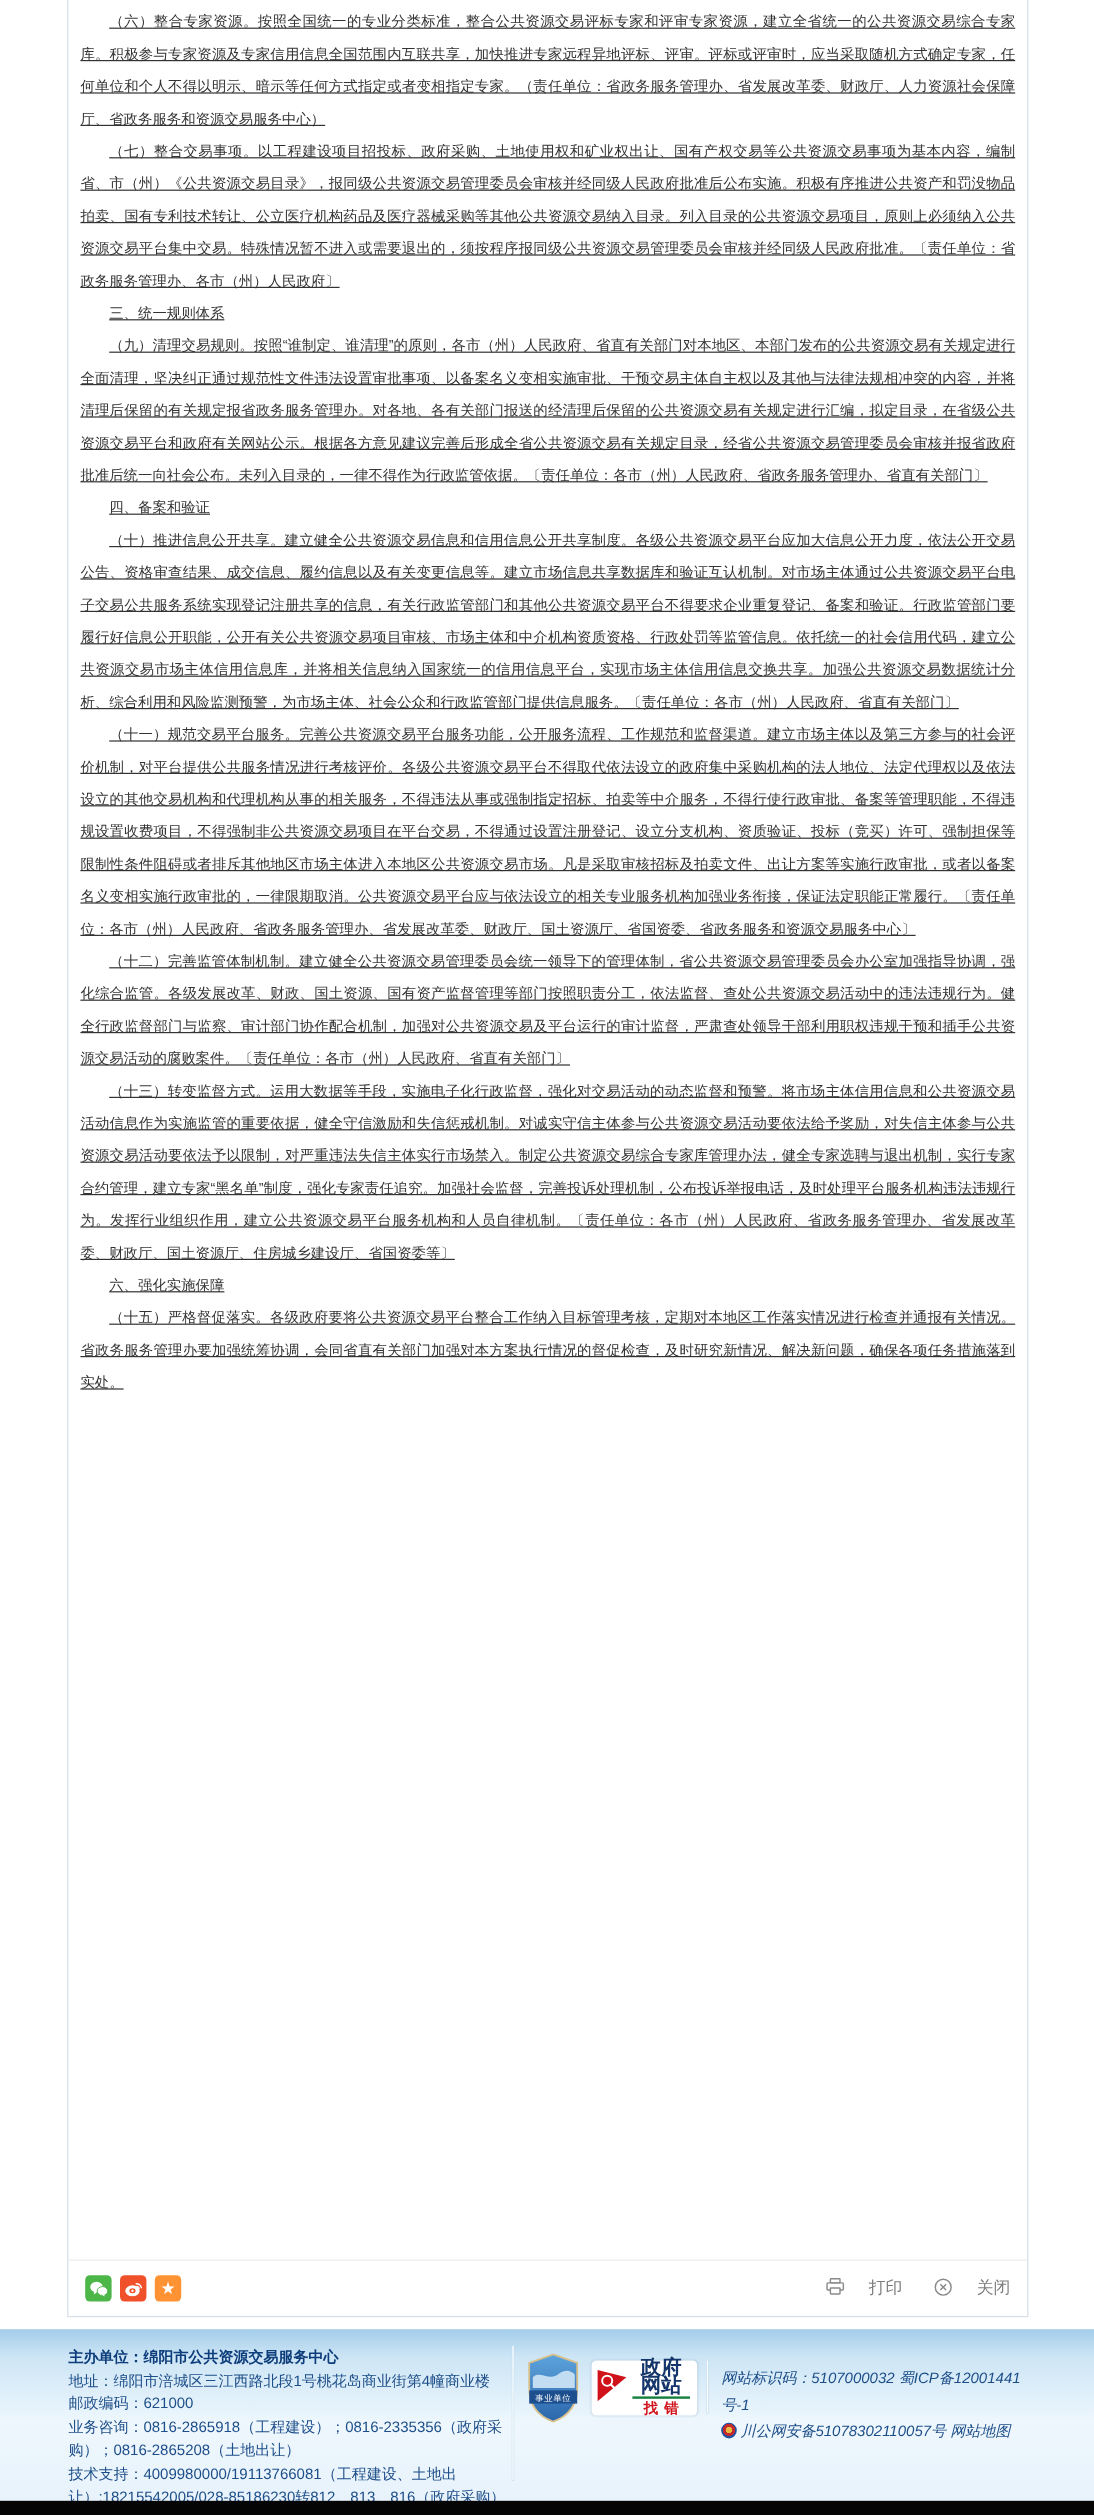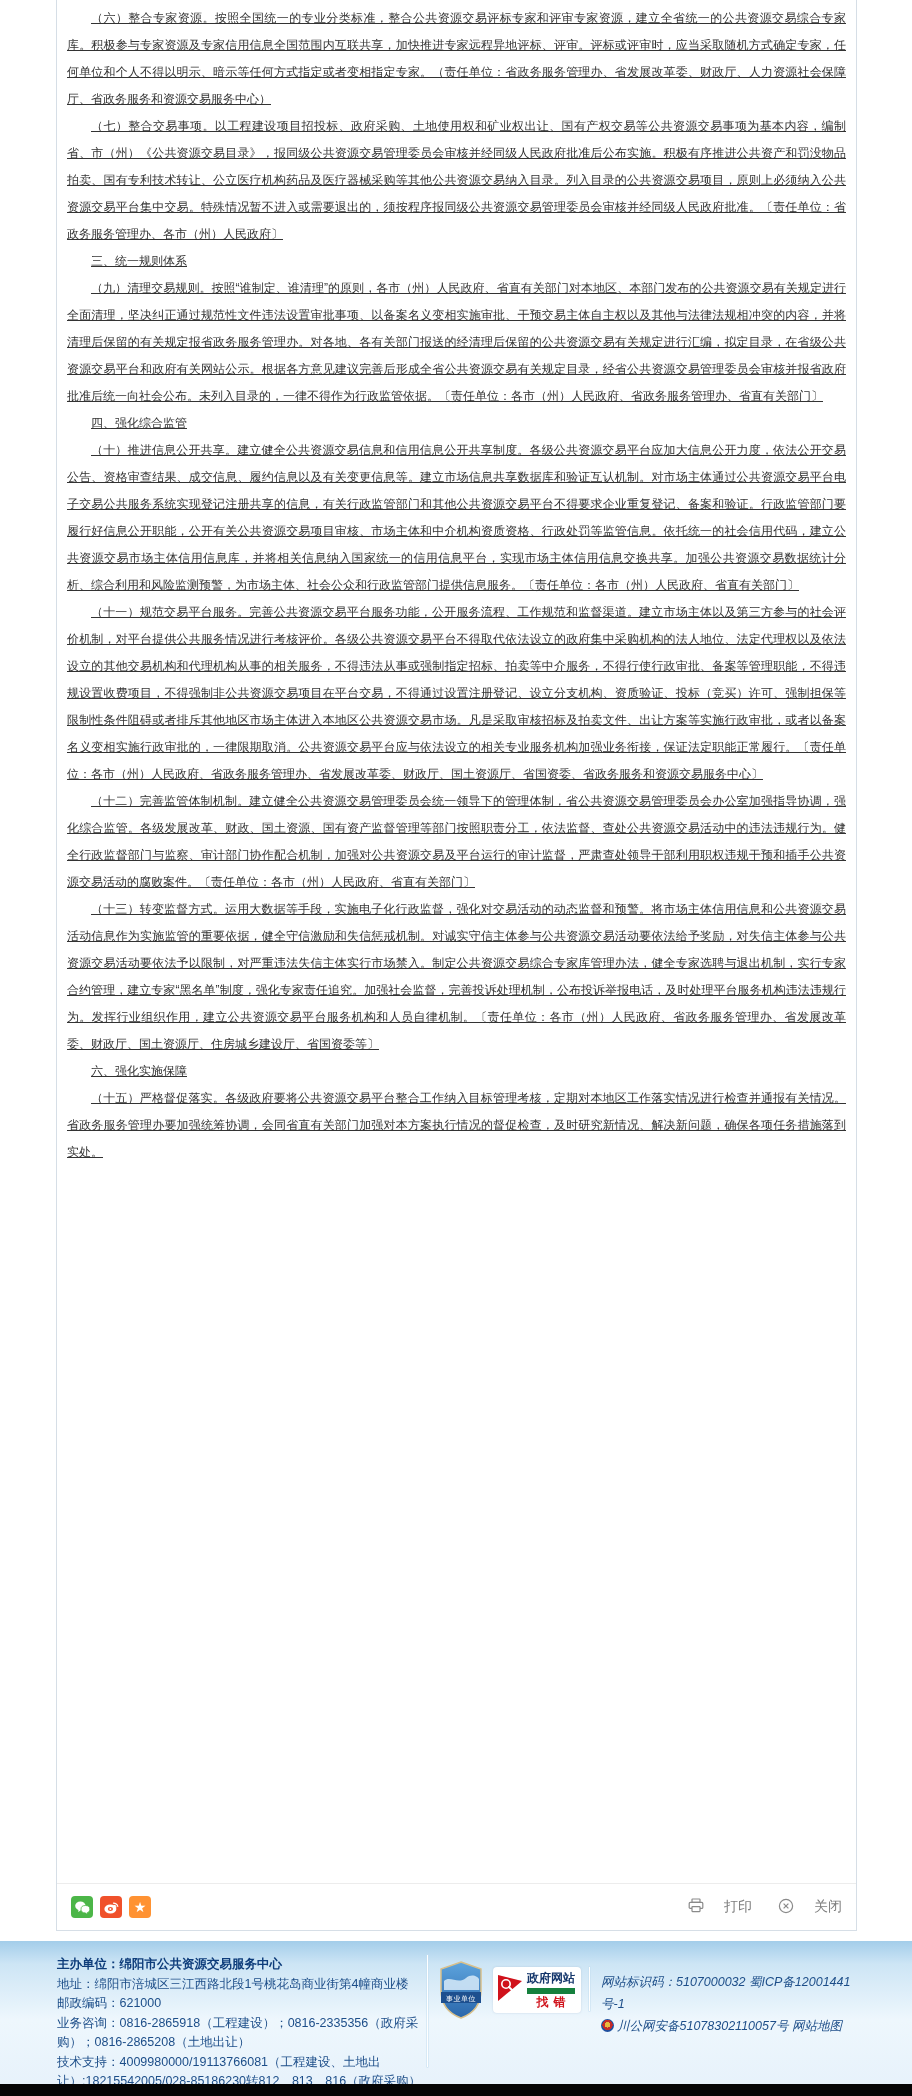--- a/index.html
+++ b/index.html
@@ -58,24 +58,24 @@
   .shield-badge .shield-label {
     position:absolute; left:0; right:0; top:33px; text-align:center;
     font-size:7px; color:#fff; letter-spacing:0.5px;
   }
   .err-badge {
     position:absolute; left:493px; top:26px; width:88px; height:46px;
     background:#ffffff; border-radius:4px; display:flex; align-items:center;
     padding:4px 6px 4px 4px; gap:4px; cursor:pointer; box-shadow:0 0 2px rgba(120,150,180,.35);
   }
   .err-badge .txt { flex:1; text-align:center; }
-  .err-badge .t1 { font-size:12px; font-weight:bold; color:#14366b; line-height:15px; }
+  .err-badge .t1 { font-size:17px; font-weight:bold; color:#14366b; line-height:15px; }
   .err-badge .t2 {
     font-size:12px; font-weight:bold; color:#d0121b; line-height:15px;
-    letter-spacing:5px; text-indent:5px; border-top:6px solid #15803d; margin-top:2px; padding-top:1px;
+    letter-spacing:5px; text-indent:5px; border-top:2px solid #15803d; margin-top:2px; padding-top:1px;
   }
   .footer-right {
     position:absolute; left:601px; top:30px; width:260px;
     font-size:12.5px; line-height:22px; color:#1d4e89;font-style:italic;
   }
   .police-emblem {
     display:inline-block; width:13px; height:13px; border-radius:50%;
     background:radial-gradient(circle at 50% 45%, #e8b93e 0 27%, #c32b2b 29% 52%, #1f4f9e 54% 100%);
     vertical-align:-2px; margin-right:3px;
   }
@@ -84,21 +84,21 @@
 </style>
 </head>
 <body>
 
 <div class="content-box">
   <div class="article">
     <p>（六）整合专家资源。按照全国统一的专业分类标准，整合公共资源交易评标专家和评审专家资源，建立全省统一的公共资源交易综合专家库。积极参与专家资源及专家信用信息全国范围内互联共享，加快推进专家远程异地评标、评审。评标或评审时，应当采取随机方式确定专家，任何单位和个人不得以明示、暗示等任何方式指定或者变相指定专家。（责任单位：省政务服务管理办、省发展改革委、财政厅、人力资源社会保障厅、省政务服务和资源交易服务中心）</p>
     <p>（七）整合交易事项。以工程建设项目招投标、政府采购、土地使用权和矿业权出让、国有产权交易等公共资源交易事项为基本内容，编制省、市（州）《公共资源交易目录》，报同级公共资源交易管理委员会审核并经同级人民政府批准后公布实施。积极有序推进公共资产和罚没物品拍卖、国有专利技术转让、公立医疗机构药品及医疗器械采购等其他公共资源交易纳入目录。列入目录的公共资源交易项目，原则上必须纳入公共资源交易平台集中交易。特殊情况暂不进入或需要退出的，须按程序报同级公共资源交易管理委员会审核并经同级人民政府批准。〔责任单位：省政务服务管理办、各市（州）人民政府〕</p>
     <p class="heading">三、统一规则体系</p>
     <p>（九）清理交易规则。按照“谁制定、谁清理”的原则，各市（州）人民政府、省直有关部门对本地区、本部门发布的公共资源交易有关规定进行全面清理，坚决纠正通过规范性文件违法设置审批事项、以备案名义变相实施审批、干预交易主体自主权以及其他与法律法规相冲突的内容，并将清理后保留的有关规定报省政务服务管理办。对各地、各有关部门报送的经清理后保留的公共资源交易有关规定进行汇编，拟定目录，在省级公共资源交易平台和政府有关网站公示。根据各方意见建议完善后形成全省公共资源交易有关规定目录，经省公共资源交易管理委员会审核并报省政府批准后统一向社会公布。未列入目录的，一律不得作为行政监管依据。〔责任单位：各市（州）人民政府、省政务服务管理办、省直有关部门〕</p>
-    <p class="heading">四、强化综合监管</p>
+    <p class="heading">四、备案和验证</p>
     <p>（十）推进信息公开共享。建立健全公共资源交易信息和信用信息公开共享制度。各级公共资源交易平台应加大信息公开力度，依法公开交易公告、资格审查结果、成交信息、履约信息以及有关变更信息等。建立市场信息共享数据库和验证互认机制。对市场主体通过公共资源交易平台电子交易公共服务系统实现登记注册共享的信息，有关行政监管部门和其他公共资源交易平台不得要求企业重复登记、备案和验证。行政监管部门要履行好信息公开职能，公开有关公共资源交易项目审核、市场主体和中介机构资质资格、行政处罚等监管信息。依托统一的社会信用代码，建立公共资源交易市场主体信用信息库，并将相关信息纳入国家统一的信用信息平台，实现市场主体信用信息交换共享。加强公共资源交易数据统计分析、综合利用和风险监测预警，为市场主体、社会公众和行政监管部门提供信息服务。〔责任单位：各市（州）人民政府、省直有关部门〕</p>
     <p>（十一）规范交易平台服务。完善公共资源交易平台服务功能，公开服务流程、工作规范和监督渠道。建立市场主体以及第三方参与的社会评价机制，对平台提供公共服务情况进行考核评价。各级公共资源交易平台不得取代依法设立的政府集中采购机构的法人地位、法定代理权以及依法设立的其他交易机构和代理机构从事的相关服务，不得违法从事或强制指定招标、拍卖等中介服务，不得行使行政审批、备案等管理职能，不得违规设置收费项目，不得强制非公共资源交易项目在平台交易，不得通过设置注册登记、设立分支机构、资质验证、投标（竞买）许可、强制担保等限制性条件阻碍或者排斥其他地区市场主体进入本地区公共资源交易市场。凡是采取审核招标及拍卖文件、出让方案等实施行政审批，或者以备案名义变相实施行政审批的，一律限期取消。公共资源交易平台应与依法设立的相关专业服务机构加强业务衔接，保证法定职能正常履行。〔责任单位：各市（州）人民政府、省政务服务管理办、省发展改革委、财政厅、国土资源厅、省国资委、省政务服务和资源交易服务中心〕</p>
     <p>（十二）完善监管体制机制。建立健全公共资源交易管理委员会统一领导下的管理体制，省公共资源交易管理委员会办公室加强指导协调，强化综合监管。各级发展改革、财政、国土资源、国有资产监督管理等部门按照职责分工，依法监督、查处公共资源交易活动中的违法违规行为。健全行政监督部门与监察、审计部门协作配合机制，加强对公共资源交易及平台运行的审计监督，严肃查处领导干部利用职权违规干预和插手公共资源交易活动的腐败案件。〔责任单位：各市（州）人民政府、省直有关部门〕</p>
     <p>（十三）转变监督方式。运用大数据等手段，实施电子化行政监督，强化对交易活动的动态监督和预警。将市场主体信用信息和公共资源交易活动信息作为实施监管的重要依据，健全守信激励和失信惩戒机制。对诚实守信主体参与公共资源交易活动要依法给予奖励，对失信主体参与公共资源交易活动要依法予以限制，对严重违法失信主体实行市场禁入。制定公共资源交易综合专家库管理办法，健全专家选聘与退出机制，实行专家合约管理，建立专家“黑名单”制度，强化专家责任追究。加强社会监督，完善投诉处理机制，公布投诉举报电话，及时处理平台服务机构违法违规行为。发挥行业组织作用，建立公共资源交易平台服务机构和人员自律机制。〔责任单位：各市（州）人民政府、省政务服务管理办、省发展改革委、财政厅、国土资源厅、住房城乡建设厅、省国资委等〕</p>
     <p class="heading">六、强化实施保障</p>
     <p>（十五）严格督促落实。各级政府要将公共资源交易平台整合工作纳入目标管理考核，定期对本地区工作落实情况进行检查并通报有关情况。省政务服务管理办要加强统筹协调，会同省直有关部门加强对本方案执行情况的督促检查，及时研究新情况、解决新问题，确保各项任务措施落到实处。</p>
   </div>
 
   <div class="share-row">
     <div class="share-icons">

